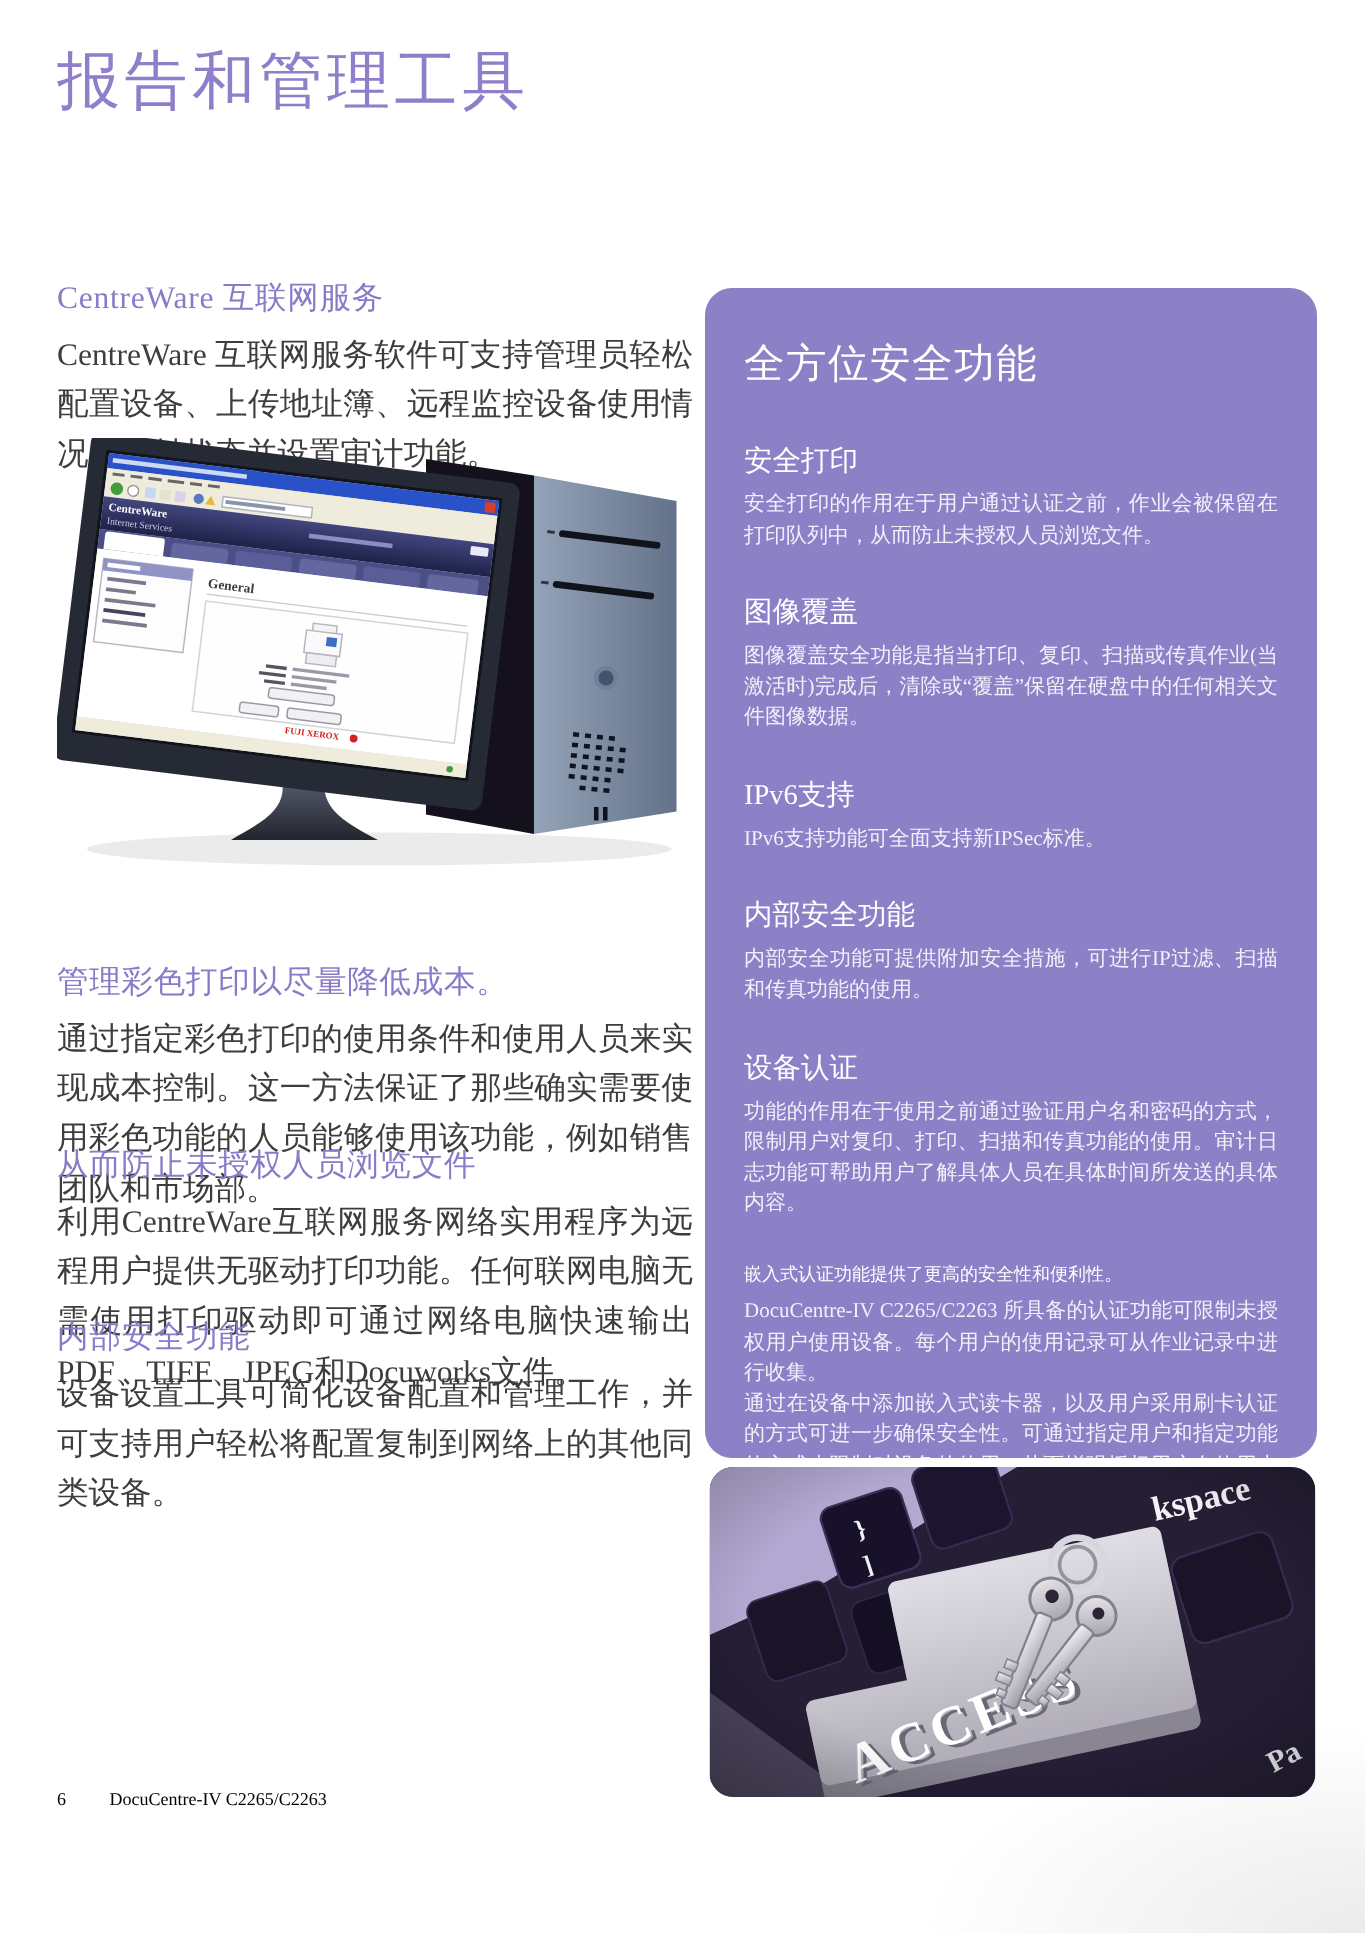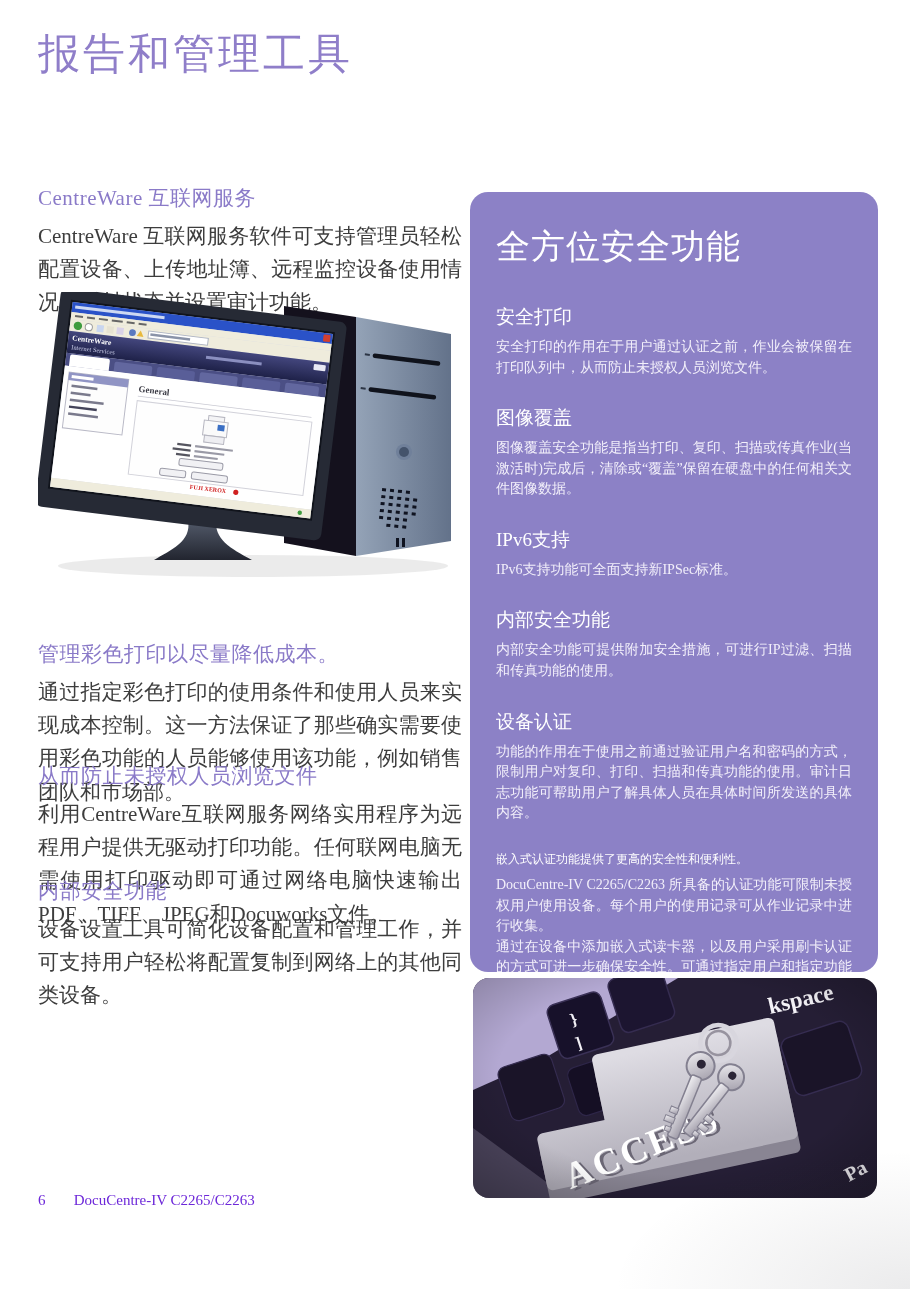--- a/index.html
+++ b/index.html
@@ -9,28 +9,28 @@
         color:#8F7EC9;letter-spacing:3px;}
   
   .lsec{position:absolute;left:38px;width:424px;}
   .lsec h2{margin:0 0 8px 0;font-size:21px;font-weight:500;color:#8A7AC8;letter-spacing:.5px;}
   .lsec p{margin:0;font-size:21px;line-height:1.58;color:#3d3d3d;text-align:justify;}
   .pos-s1{top:184px;} .pos-s2{top:640px;} .pos-s3{top:762px;} .pos-s4{top:877px;}
   .monitor-photo{position:absolute;left:38px;top:292px;width:420px;height:290px;}
   
   .panel{position:absolute;left:470px;top:192px;width:408px;height:780px;background:#8C81C6;
         border-radius:18px;box-sizing:border-box;padding:28px 26px;color:#fff;overflow:hidden;}
-  .panel .p-title{font-size:34px;font-weight:500;letter-spacing:1px;margin:4px 0 34px 0;}
+  .panel .p-title{font-size:27px;font-weight:500;letter-spacing:1px;margin:4px 0 34px 0;}
   .p-sec{margin-bottom:27px;}
   .p-sec h3{margin:0 0 7px 0;font-size:19px;font-weight:500;color:#ffffff;}
   .p-sec p{margin:0;font-size:14px;line-height:1.47;color:#f2effa;text-align:justify;white-space:pre-line;}
   .p-sec.embedded h3{font-size:12px;letter-spacing:0;}
   .access-photo{position:absolute;left:473px;top:978px;width:404px;height:220px;
         border-radius:16px;overflow:hidden;}
-  .footer{position:absolute;left:38px;top:1192px;font-size:15px;color:#6d28d9;}
+  .footer{position:absolute;left:38px;top:1192px;font-size:12px;color:#000000;}
   .footer .fnum{display:inline-block;min-width:10px;}
   .footer .fprod{margin-left:22px;}
   .corner-shade{position:absolute;right:0;bottom:0;width:300px;height:140px;pointer-events:none;
         background:radial-gradient(ellipse at 100% 100%, rgba(60,60,70,.10), rgba(60,60,70,0) 70%);}
 </style>
 </head>
 <body>
 
 <div class="page">
 

